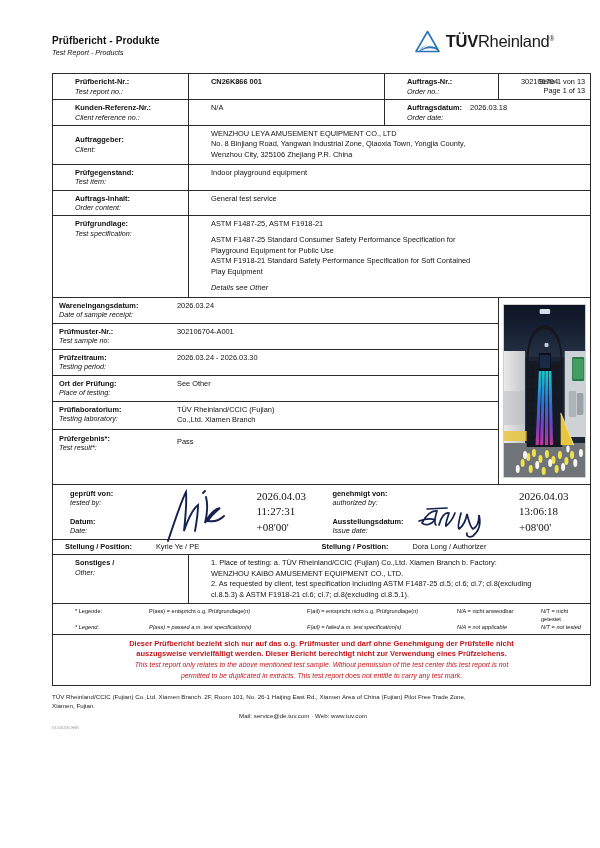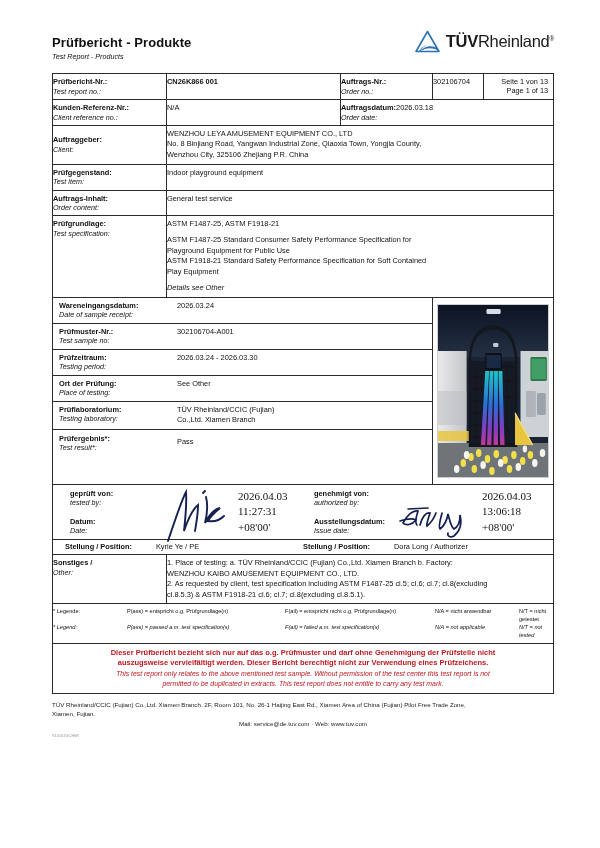--- a/index.html
+++ b/index.html
@@ -25,21 +25,21 @@
 
   
   .hdr {
     display: flex;
     align-items: flex-start;
     justify-content: space-between;
     height: 40px;
   }
   .hdr-left { padding-top: 6px; }
   .hdr-de {
-    font-size: 13px;
+    font-size: 10px;
     font-weight: bold;
     letter-spacing: .1px;
     line-height: 1.35;
   }
   .hdr-en {
     font-size: 7.2px;
     font-style: italic;
     line-height: 1.35;
   }
   .logo {
@@ -65,21 +65,21 @@
 
   
   table.main {
     width: 100%;
     border-collapse: collapse;
     table-layout: fixed;
     margin-top: 5px;
   }
   table.main td {
     border: 1px solid #2b2b2b;
-    padding: 3px 5px 3px 0;
+    padding: 3px 5px 3px 22px;
     vertical-align: top;
   }
   .lbl-de {
     font-size: 7.4px;
     font-weight: bold;
     line-height: 1.3;
     white-space: nowrap;
   }
   .lbl-en {
     font-size: 7.2px;
@@ -90,21 +90,21 @@
   .val {
     font-size: 7.4px;
     line-height: 1.42;
   }
   .val.it { font-style: italic; }
   .val.bold { font-weight: bold; }
   .cell-label { width: 108px; }
   .nested { width: 100%; border-collapse: collapse; }
   .nested td { border: 0; padding: 0; }
 
-  .inline-row { display: flex; gap: 0; }
+  .inline-row { display: flex; gap: 8px; }
   .inline-row .k { flex: 0 0 auto; }
   .pager {
     text-align: right;
     font-size: 7.3px;
     line-height: 1.3;
     white-space: nowrap;
   }
 
   
   .photo-cell { padding: 6px 6px 6px 4px !important; }

